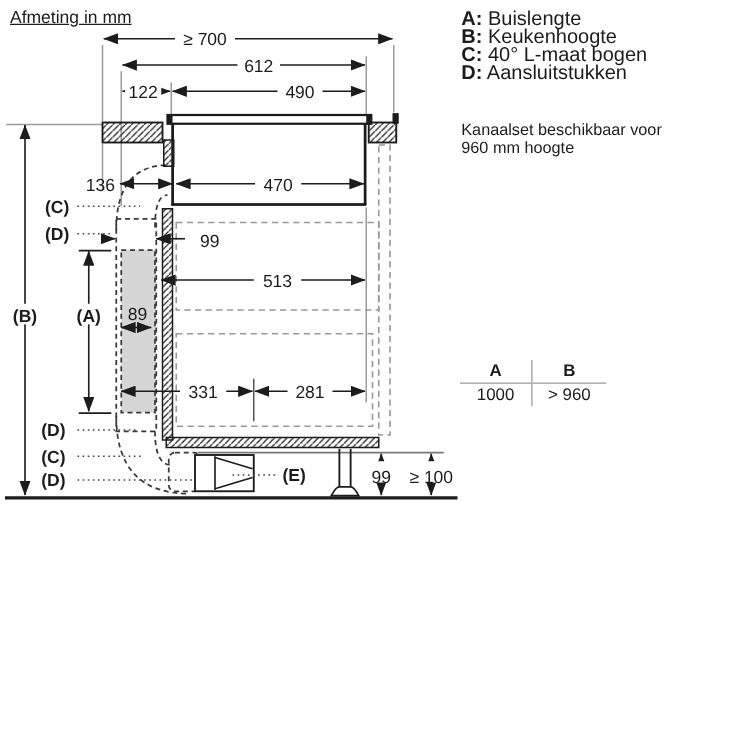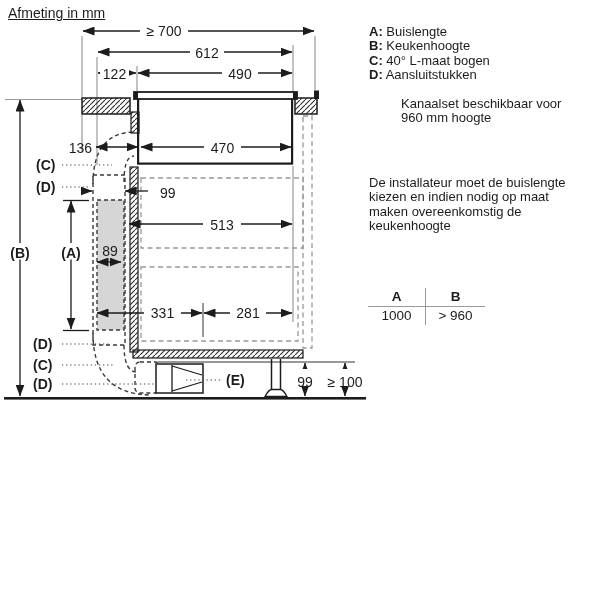--- a/index.html
+++ b/index.html
@@ -1,23 +1,23 @@
 <!DOCTYPE html>
 <html><head>
 <meta charset="utf-8">
 <style>
   html,body{margin:0;padding:0;background:#fff;}
   #page{position:relative;width:600px;height:600px;background:#fff;overflow:hidden;
         font-family:"Liberation Sans",sans-serif;color:#1c1c1c;}
   #diagram{position:absolute;left:0;top:0;}
   .abs{position:absolute;}
   #title{left:8px;top:5px;font-size:14px;text-decoration:underline;}
-  #legend{left:369px;top:25px;font-size:13px;line-height:14.4px;white-space:nowrap;}
+  #legend{left:369px;top:9px;font-size:16px;line-height:14.4px;white-space:nowrap;}
   .b{font-weight:bold;}
-  #note-availability{left:369px;top:97px;font-size:13px;line-height:14.4px;white-space:nowrap;margin-left:32px;}
+  #note-availability{left:369px;top:97px;font-size:13px;line-height:14.4px;white-space:nowrap;}
   #note-installer{left:369px;top:176px;font-size:13px;line-height:14.4px;white-space:nowrap;}
   #dimtable{left:368px;top:288px;font-size:13.5px;}
   .trow{display:flex;}
   .trow.hline{border-bottom:1.5px solid #9a9a9a;}
   .tc{width:59px;text-align:center;padding:1px 0 2px 0;}
   .tcl{width:57px;border-right:1.5px solid #9a9a9a;}
   .thead{font-weight:bold;}
   svg text{font-family:"Liberation Sans",sans-serif;font-size:14px;fill:#1c1c1c;}
   svg text.lb{font-weight:bold;}
 </style>
@@ -172,26 +172,20 @@
     <div><span class="b">B:</span> <span>Keukenhoogte</span></div>
     <div><span class="b">C:</span> <span>40° L-maat bogen</span></div>
     <div><span class="b">D:</span> <span>Aansluitstukken</span></div>
   </div>
 
   <div id="note-availability" class="abs">
     <div>Kanaalset beschikbaar voor</div>
     <div>960 mm hoogte</div>
   </div>
 
-  <div id="note-installer" class="abs">
-    <div>De installateur moet de buislengte</div>
-    <div>kiezen en indien nodig op maat</div>
-    <div>maken overeenkomstig de</div>
-    <div>keukenhoogte</div>
-  </div>
 
   <div id="dimtable" class="abs">
     <div class="trow hline">
       <div class="tc tcl thead">A</div>
       <div class="tc thead">B</div>
     </div>
     <div class="trow">
       <div class="tc tcl">1000</div>
       <div class="tc">&gt; 960</div>
     </div>

